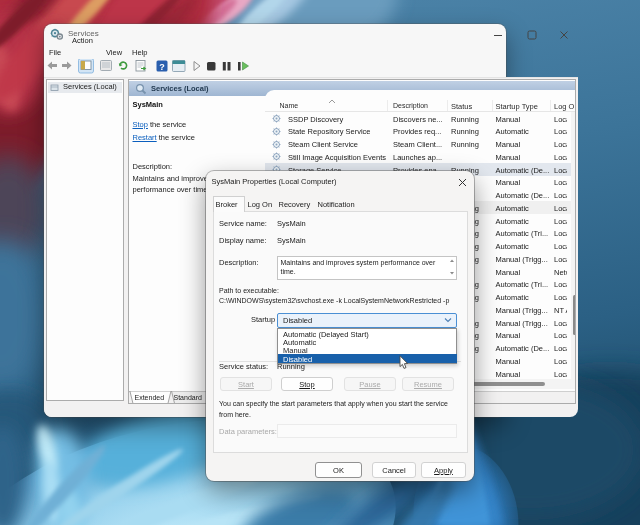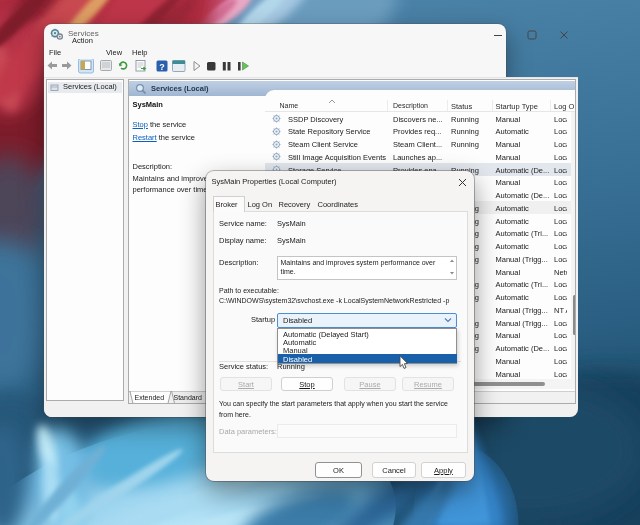--- a/index.html
+++ b/index.html
@@ -435,21 +435,21 @@
  <svg class="abs" style="left:252px;top:7px" width="9" height="9" viewBox="0 0 9 9">
       <path d="M1 1 L8 8 M8 1 L1 8" stroke="#333" stroke-width="1"></path>
     </svg>
 
  <div class="abs" style="left:6.5px;top:40px;width:255px;height:242px;background:#fafafa;border:1px solid #dcdcdc;"></div>
 
  <div class="abs" style="left:6.5px;top:25px;width:32px;height:16px;background:#fbfbfb;border:1px solid #d0d0d0;border-bottom:none;"></div>
  <div class="abs t75" style="left:9.5px;top:28.5px;">Broker</div>
  <div class="abs t75" style="left:41.5px;top:28.5px;">Log On</div>
  <div class="abs t75" style="left:72.5px;top:28.5px;">Recovery</div>
- <div class="abs t75" style="left:111.5px;top:28.5px;">Coordinates</div>
+ <div class="abs t75" style="left:111.5px;top:28.5px;">Notification</div>
 
  <div class="abs t75" style="left:13px;top:48px;color:#222;">Service name:</div>
  <div class="abs t75" style="left:71px;top:48px;">SysMain</div>
  <div class="abs t75" style="left:13px;top:65px;color:#222;">Display name:</div>
  <div class="abs t75" style="left:71px;top:65px;">SysMain</div>
  <div class="abs t75" style="left:13px;top:87px;color:#222;">Description:</div>
  <div class="abs" style="left:71px;top:85px;width:180px;height:24px;background:#fff;border:1px solid #c4c4c4;"></div>
  <div class="abs t7" style="left:74.5px;top:87.5px;">Maintains and improves system performance over</div>
  <div class="abs t7" style="left:74.5px;top:96.5px;">time.</div>
  <svg class="abs" style="left:243px;top:87px" width="6" height="18" viewBox="0 0 6 18">

